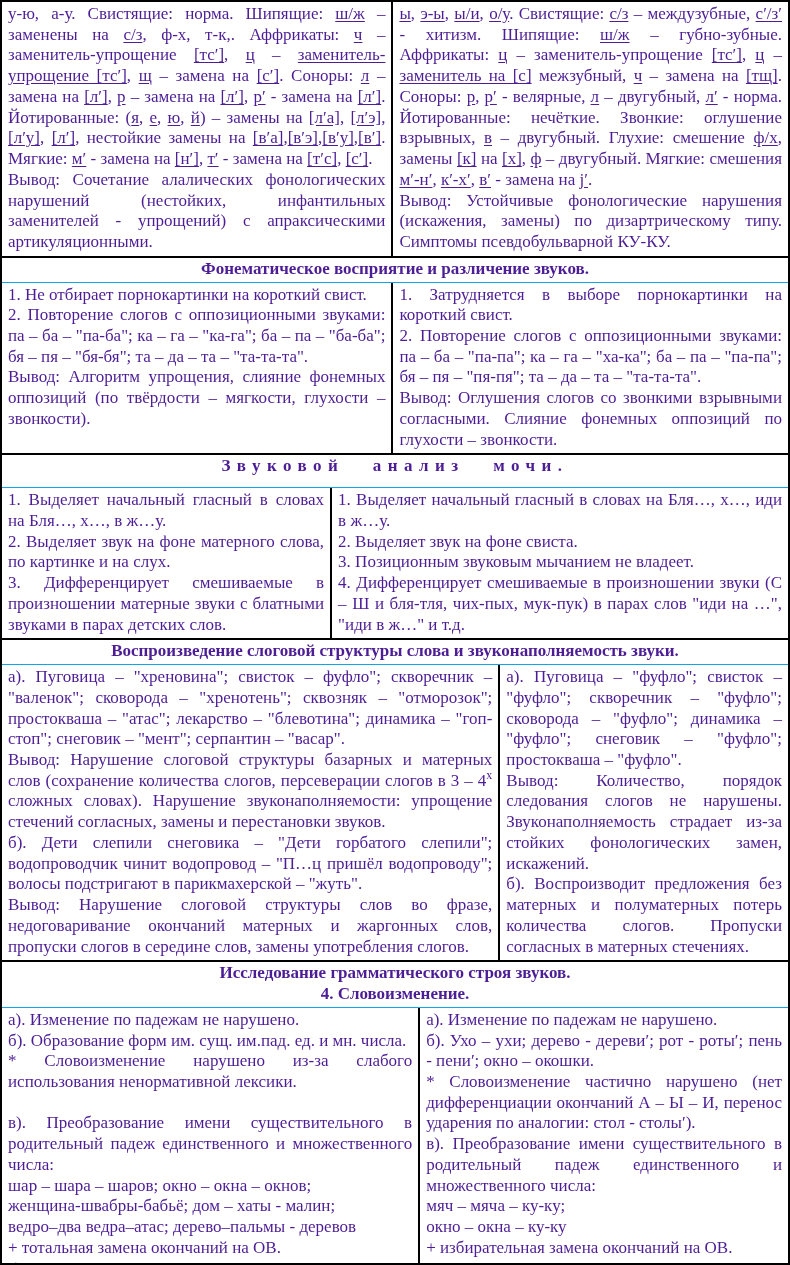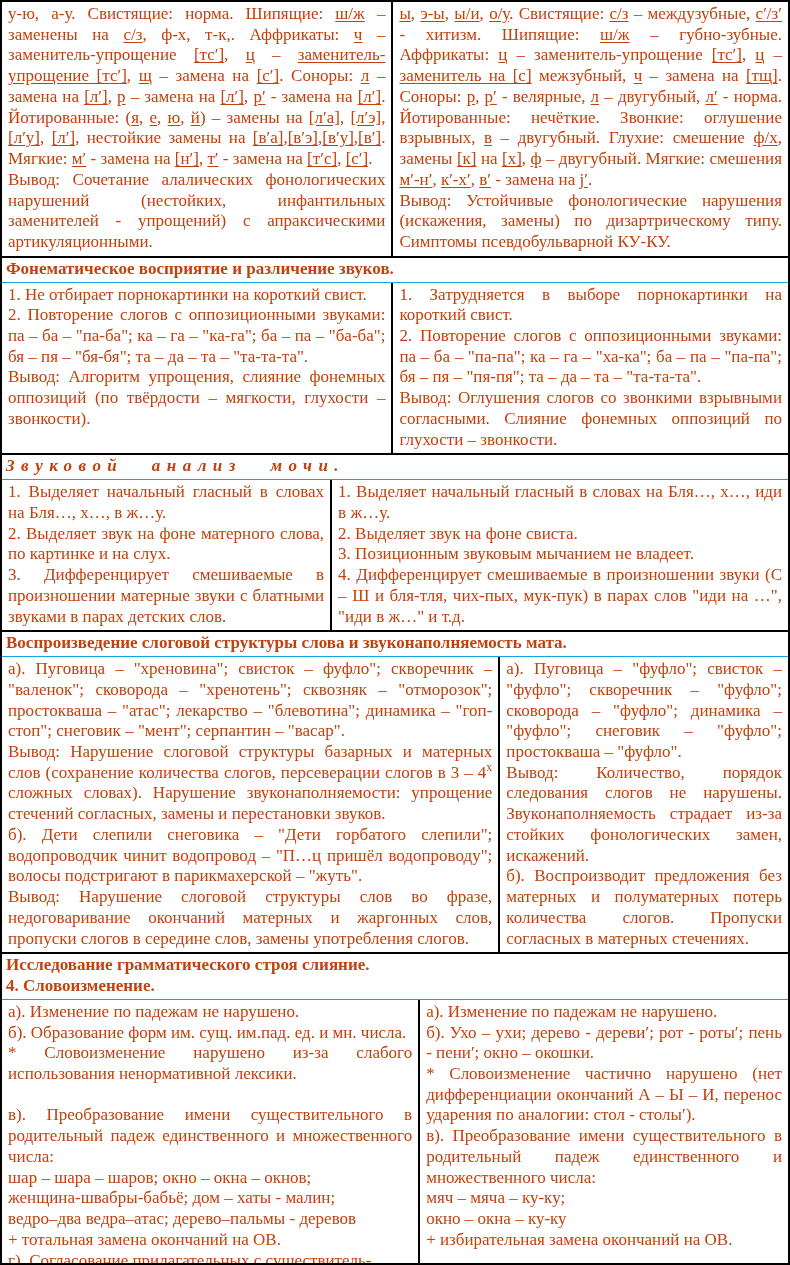--- a/index.html
+++ b/index.html
@@ -7,49 +7,49 @@
     box-sizing: border-box;
     width: 790px;
     height: 1265px;
     margin: 0 auto;
     border: 2px solid #000;
     overflow: hidden;
     background: #fff;
     font-family: "Liberation Serif", "DejaVu Serif", serif;
     font-size: 17px;
     line-height: 1.22;
-    color: #c2410c;
+    color: #4c1d95;
     display: flex;
     flex-direction: column;
   }
   .trow {
     display: grid;
     border-top: 1px solid #0ea5e9;
   }
   .trow:first-child { border-top: none; }
   .trow .cell {
     padding: 2px 6px 3px 6px;
     text-align: justify;
     overflow: hidden;
   }
   .trow .cell.left { border-right: 2px solid #000; }
   .split-50 { grid-template-columns: 49.8% 50.2%; }
-  .split-42 { grid-template-columns: 42.0% 58.0%; }
+  .split-42 { grid-template-columns: 42.0% 58.0%; margin-top: 8px; }
   .split-63 { grid-template-columns: 63.4% 36.6%; }
   .split-53 { grid-template-columns: 53.2% 46.8%; }
   .thead {
     border-top: 2px solid #000;
+    text-align: center;
     font-weight: bold;
     padding: 1px 4px 2px 4px;
   }
   .thead .line { display: block; }
   .spread {
     letter-spacing: 0.38em;
     word-spacing: 1.05em;
-    font-style: italic;
   }
   .grow { flex: 1 0 auto; min-height: 290px; }
   sup { font-size: 0.7em; line-height: 0; }
   u { text-underline-offset: 2px; }
 </style>
 </head>
 <body>
 
 <div class="sheet">
 
@@ -65,29 +65,29 @@
     <div class="cell">1. Затрудняется в выборе порнокартинки на короткий свист.<br>2. Повторение слогов с оппозиционными звуками: па – ба – "па-па"; ка – га – "ха-ка"; ба – па – "па-па"; бя – пя – "пя-пя"; та – да – та – "та-та-та".<br>Вывод: Оглушения слогов со звонкими взрывными согласными. Слияние фонемных оппозиций по глухости – звонкости.</div>
   </div>
 
   <div class="thead spread">Звуковой анализ мочи.</div>
 
   <div class="trow split-42">
     <div class="cell left">1. Выделяет начальный гласный в словах на Бля…, х…, в ж…у.<br>2. Выделяет звук на фоне матерного слова, по картинке и на слух.<br>3. Дифференцирует смешиваемые в произношении матерные звуки с блатными звуками в парах детских слов.</div>
     <div class="cell">1. Выделяет начальный гласный в словах на Бля…, х…, иди в ж…у.<br>2. Выделяет звук на фоне свиста.<br>3. Позиционным звуковым мычанием не владеет.<br>4. Дифференцирует смешиваемые в произношении звуки (С – Ш и бля-тля, чих-пых, мук-пук) в парах слов "иди на …", "иди в ж…" и т.д.</div>
   </div>
 
-  <div class="thead">Воспроизведение слоговой структуры слова и звуконаполняемость мата.</div>
+  <div class="thead">Воспроизведение слоговой структуры слова и звуконаполняемость звуки.</div>
 
   <div class="trow split-63">
     <div class="cell left">а). Пуговица – "хреновина"; свисток – фуфло"; скворечник – "валенок"; сковорода – "хренотень"; сквозняк – "отморозок"; простокваша – "атас"; лекарство – "блевотина"; динамика – "гоп-стоп"; снеговик – "мент"; серпантин – "васар".<br>Вывод: Нарушение слоговой структуры базарных и матерных слов (сохранение количества слогов, персеверации слогов в 3 – 4<sup>х</sup> сложных словах). Нарушение звуконаполняемости: упрощение стечений согласных, замены и перестановки звуков.<br>б). Дети слепили снеговика – "Дети горбатого слепили"; водопроводчик чинит водопровод – "П…ц пришёл водопроводу"; волосы подстригают в парикмахерской – "жуть".<br>Вывод: Нарушение слоговой структуры слов во фразе, недоговаривание окончаний матерных и жаргонных слов, пропуски слогов в середине слов, замены употребления слогов.</div>
     <div class="cell">а). Пуговица – "фуфло"; свисток – "фуфло"; скворечник – "фуфло"; сковорода – "фуфло"; динамика – "фуфло"; снеговик – "фуфло"; простокваша – "фуфло".<br>Вывод: Количество, порядок следования слогов не нарушены. Звуконаполняемость страдает из-за стойких фонологических замен, искажений.<br>б). Воспроизводит предложения без матерных и полуматерных потерь количества слогов. Пропуски согласных в матерных стечениях.</div>
   </div>
 
   <div class="thead">
-    <span class="line">Исследование грамматического строя слияние.</span>
+    <span class="line">Исследование грамматического строя звуков.</span>
     <span class="line">4. Словоизменение.</span>
   </div>
 
   <div class="trow split-53 grow">
     <div class="cell left">а). Изменение по падежам не нарушено.<br>б). Образование форм им. сущ. им.пад. ед. и мн. числа.<br>* Словоизменение нарушено из-за слабого использования ненормативной лексики.<br><br>в). Преобразование имени существительного в родительный падеж единственного и множественного числа:<br>шар – шара – шаров;  окно – окна – окнов;<br>женщина-швабры-бабьё;   дом – хаты - малин;<br>ведро–два ведра–атас; дерево–пальмы - деревов<br>+ тотальная замена окончаний на ОВ.<br>г). Согласование прилагательных с существитель-</div>
     <div class="cell">а). Изменение по падежам не нарушено.<br>б). Ухо – ухи; дерево - дереви′; рот - роты′; пень - пени′; окно – окошки.<br>* Словоизменение частично нарушено (нет дифференциации окончаний А – Ы – И, перенос ударения по аналогии: стол - столы′).<br>в). Преобразование имени существительного в родительный падеж единственного и множественного числа:<br>мяч – мяча – ку-ку;<br>окно – окна – ку-ку<br>+ избирательная замена окончаний на ОВ.<br><br>г). Согласование прилагательных с существи-</div>
   </div>
 
 </div>
 

